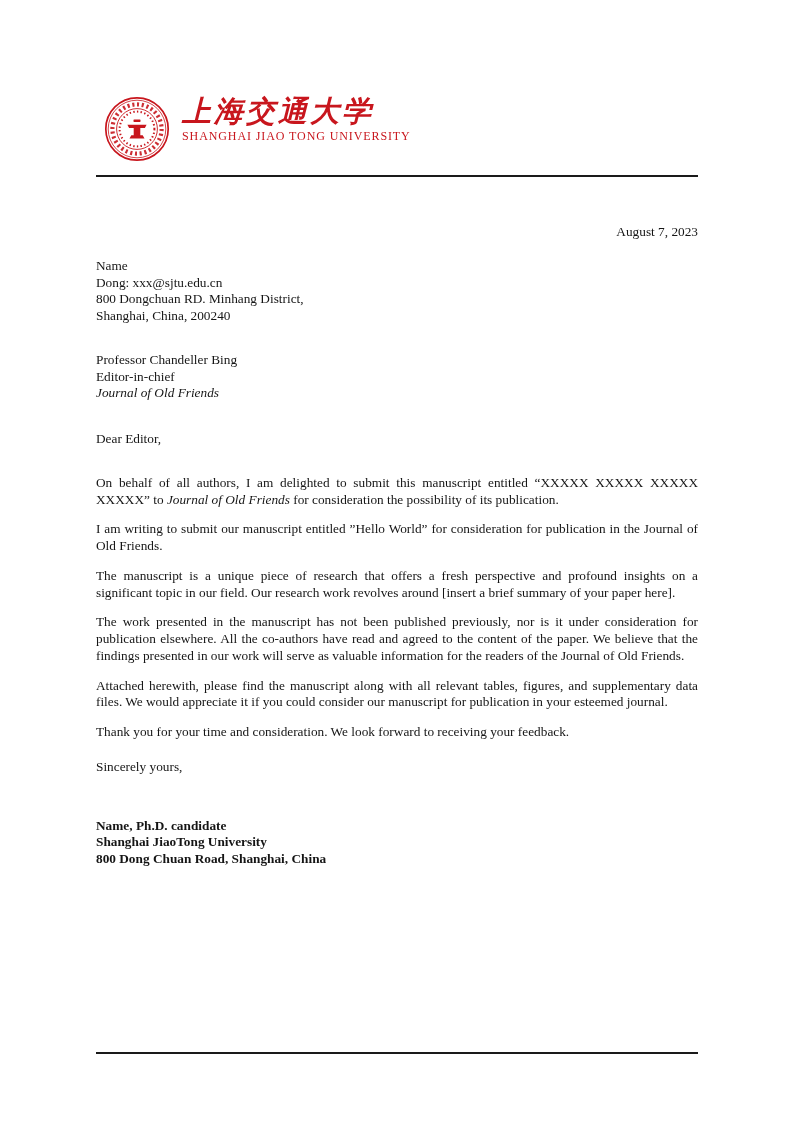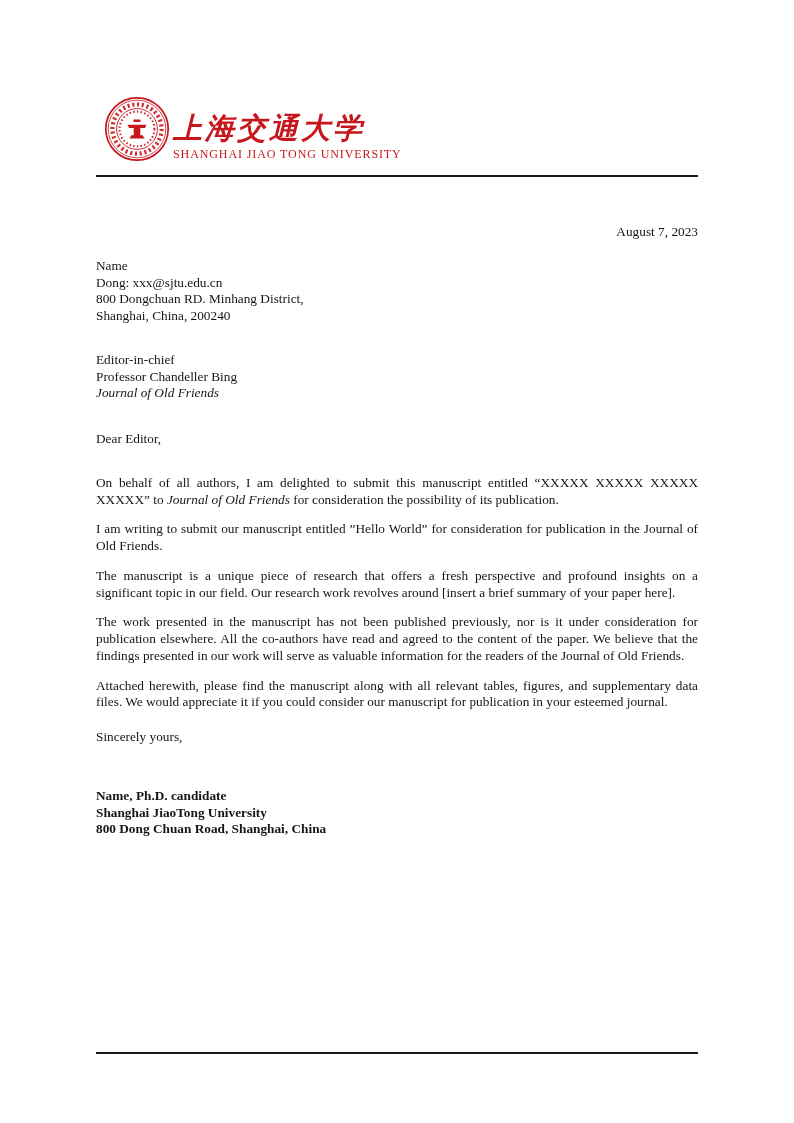--- a/index.html
+++ b/index.html
@@ -6,21 +6,21 @@
   * { margin: 0; padding: 0; box-sizing: border-box; }
   html, body { background: #ffffff; }
   .page {
     width: 794px; height: 1123px; margin: 0 auto; position: relative;
     background: #ffffff; color: #151515;
     font-family: "Liberation Serif", serif;
     font-size: 13.3px; line-height: 1.26;
     overflow: hidden;
   }
   .content { position: absolute; left: 96px; right: 96px; top: 0; }
-  .logo { margin-top: 96px; margin-left: 8px; display: flex; align-items: flex-end; gap: 3px; }
+  .logo { margin-top: 96px; margin-left: 8px; display: flex; align-items: flex-start; gap: 12px; }
   .seal { width: 66px; height: 66px; flex: 0 0 auto; }
   .zh {
     color: #c8161d; font-size: 29px; font-weight: bold; font-style: italic;
     letter-spacing: 3px; line-height: 1.05;
     font-family: "DejaVu Serif", "Liberation Serif", serif;
   }
   .en {
     color: #c8161d; font-size: 12px; letter-spacing: 0.9px; margin-top: 3px;
     font-family: "Liberation Serif", serif;
   }
@@ -67,33 +67,34 @@
     <div class="date">August 7, 2023</div>
 
     <div class="sender">
       <div>Name</div>
       <div>Dong: xxx@sjtu.edu.cn</div>
       <div>800 Dongchuan RD. Minhang District,</div>
       <div>Shanghai, China, 200240</div>
     </div>
 
     <div class="recipient">
+      <div>Professor Chandeller Bing</div>
       <div>Editor-in-chief</div>
-      <div>Professor Chandeller Bing</div>
       <div class="it">Journal of Old Friends</div>
     </div>
 
     <div class="salutation">Dear Editor,</div>
 
     <div class="body-paras">
       <p><span>On behalf of all authors, I am delighted to submit this manuscript entitled “XXXXX XXXXX XXXXX XXXXX” to </span><span class="it">Journal of Old Friends</span><span> for consideration the possibility of its publication.</span></p>
       <p>I am writing to submit our manuscript entitled ”Hello World” for consideration for publication in the Journal of Old Friends.</p>
       <p>The manuscript is a unique piece of research that offers a fresh perspective and profound insights on a significant topic in our field.  Our research work revolves around [insert a brief summary of your paper here].</p>
       <p>The work presented in the manuscript has not been published previously, nor is it under consideration for publication elsewhere.  All the co-authors have read and agreed to the content of the paper.  We believe that the findings presented in our work will serve as valuable information for the readers of the Journal of Old Friends.</p>
       <p>Attached herewith, please find the manuscript along with all relevant tables, figures, and supplementary data files.  We would appreciate it if you could consider our manuscript for publication in your esteemed journal.</p>
+      <p>Thank you for your time and consideration.  We look forward to receiving your feedback.</p>
     </div>
 
     <div class="closing">Sincerely yours,</div>
 
     <div class="signature">
       <div>Name, Ph.D. candidate</div>
       <div>Shanghai JiaoTong University</div>
       <div>800 Dong Chuan Road, Shanghai, China</div>
     </div>
 

